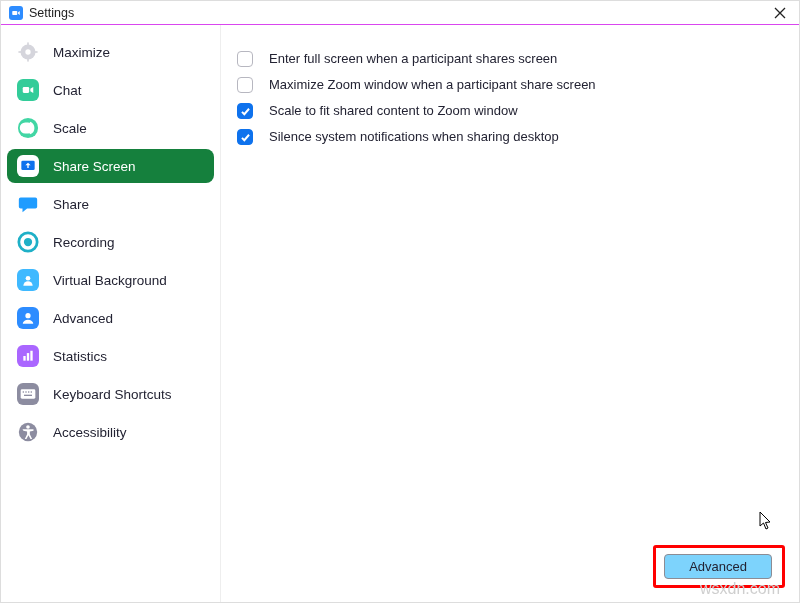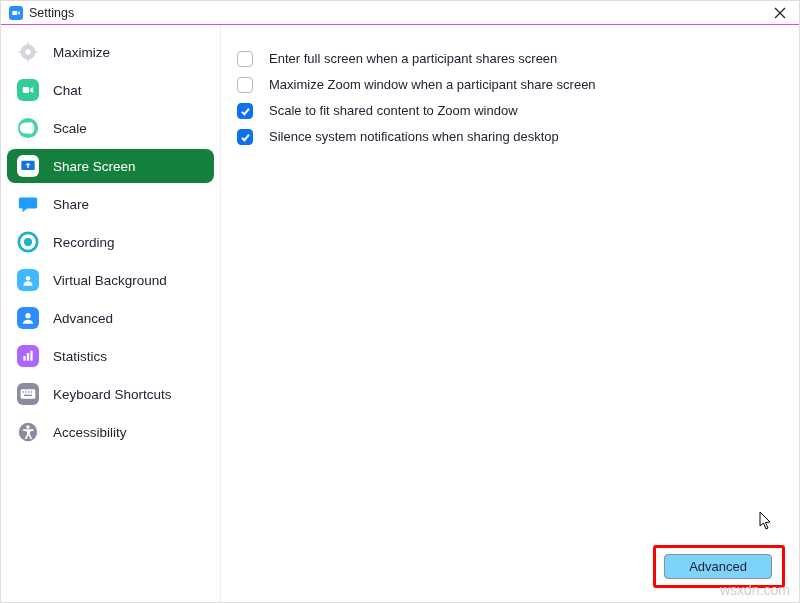--- a/index.html
+++ b/index.html
@@ -26,21 +26,21 @@
   .checkbox { width: 16px; height:16px; border-radius:4px; border:1.5px solid #b7b7c0; display:flex; align-items:center; justify-content:center; flex-shrink:0; background:#fff; }
   .checkbox.checked { background:#0E72ED; border-color:#0E72ED; }
   .checkbox.checked svg { display:block; }
   .checkbox svg { display:none; width:11px; height:11px; stroke:#fff; stroke-width:2.5; fill:none; }
   .opt-label { font-size:13px; color:#232333; }
 
   .advanced-area { position:absolute; right:14px; bottom:14px; border:3px solid #f00; padding:6px 10px 6px 8px; border-radius:3px; }
   .advanced-btn { border:1px solid #8c8c94; background:#7dd3fc; border-radius:4px; padding: 4px 24px; font-size:13px; color:#232333; cursor:pointer; }
 
   .cursor { position:absolute; left:538px; top:486px; pointer-events:none; }
-  .watermark { position:absolute; right:9px; bottom:4px; font-size:14px; color:#cfcfcf;margin-left:28px; }
+  .watermark { position:absolute; right:19px; bottom:4px; font-size:16px; color:#cfcfcf;margin-left:28px; }
 
   
   .rsq { border-radius:6px; }
 </style>
 </head>
 <body>
 
 <div class="window">
 
   <div class="titlebar">

